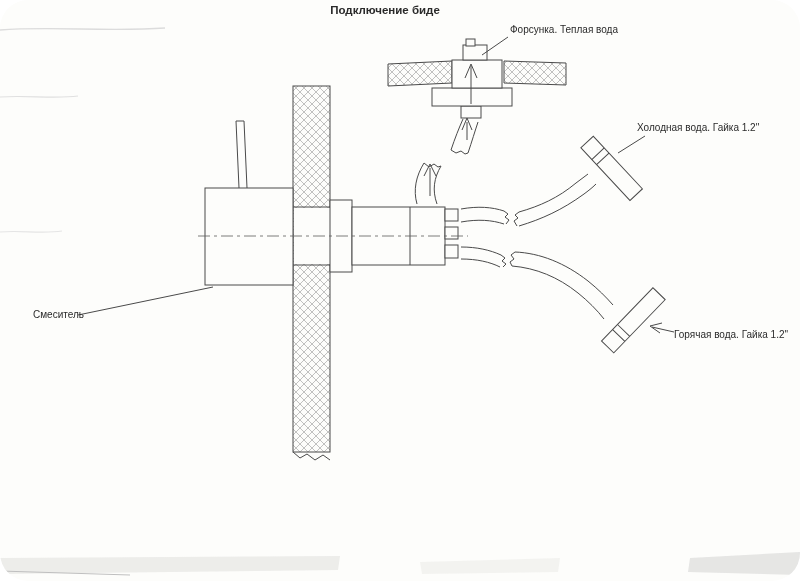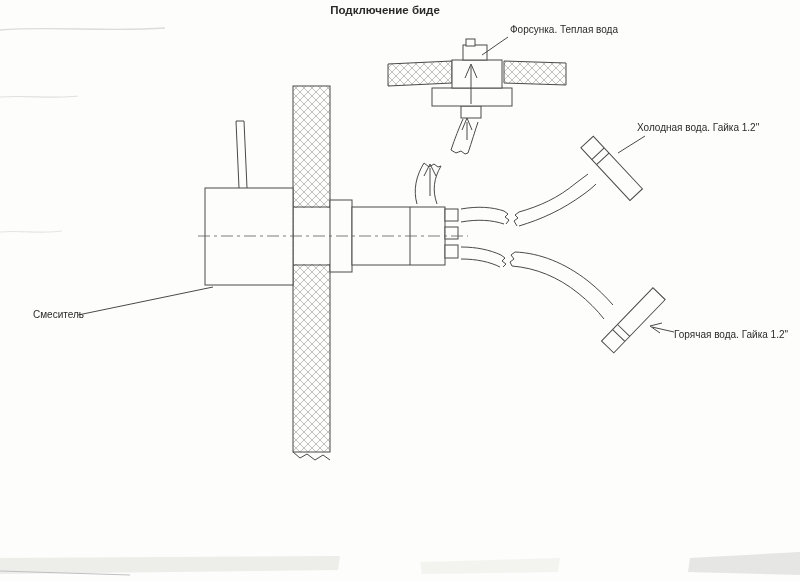--- a/index.html
+++ b/index.html
@@ -2,20 +2,21 @@
 <html><head>
 <meta charset="utf-8">
 <style>
   html,body{margin:0;padding:0;background:#ffffff;}
   .page{
     position:relative;
     width:800px;height:581px;
     background:#fdfdfb;
     font-family:"Liberation Sans", sans-serif;
     overflow:hidden;
+    border-radius:28px;
   }
   .page svg{position:absolute;left:0;top:0;}
   text{fill:#2a2a2a;}
   .title-text{font-size:11.5px;font-weight:bold;}
   .label-text{font-size:10px;}
   .ink{stroke:#4a4a4a;stroke-width:1;fill:none;}
   .ink-fill{stroke:#4a4a4a;stroke-width:1;fill:#fdfdfb;}
   .dash{stroke:#5a5a5a;stroke-width:0.8;fill:none;stroke-dasharray:12 4 3 4;}
 </style>
 </head>

